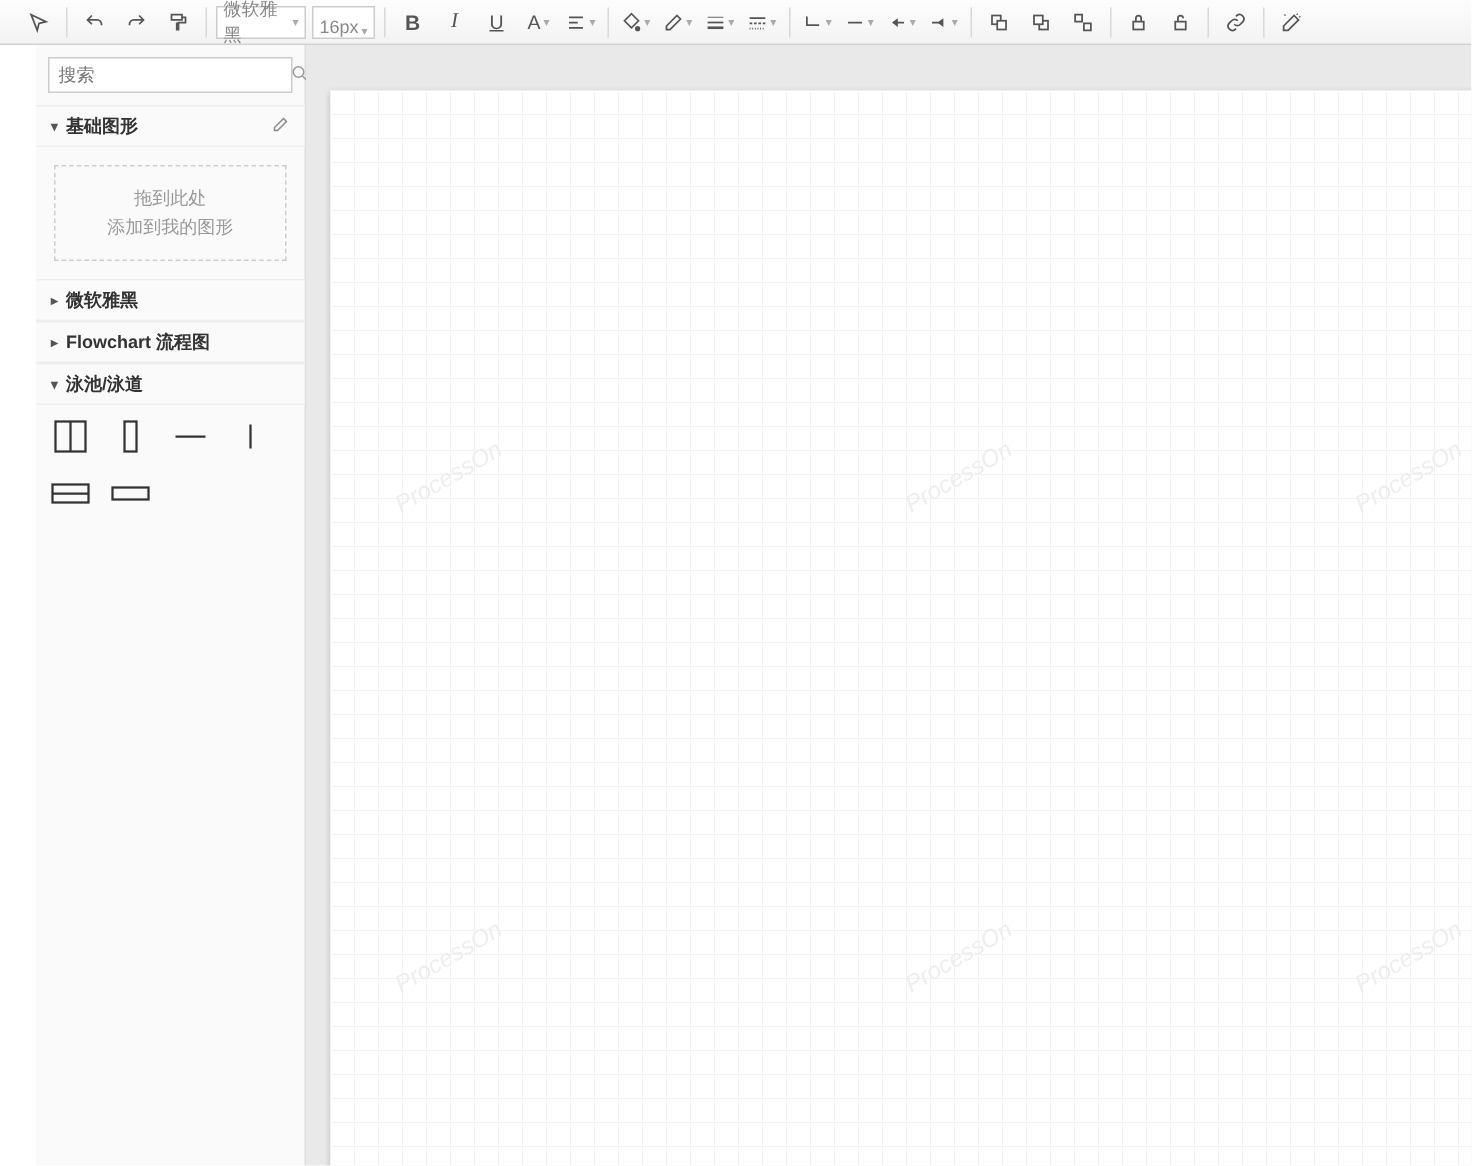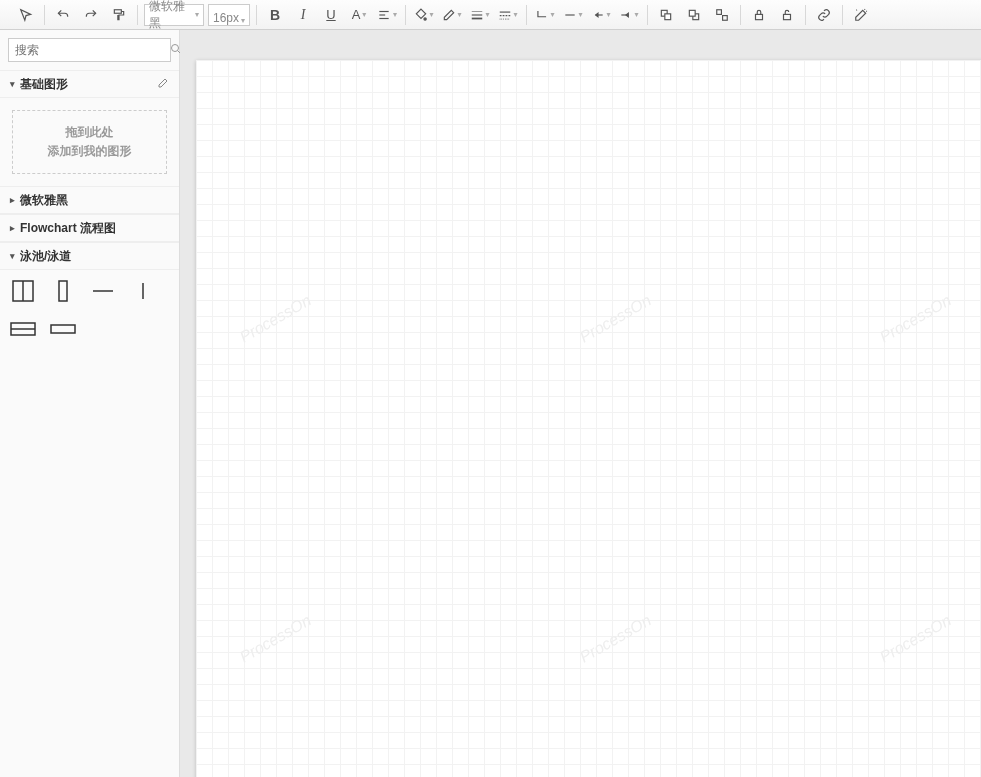--- a/index.html
+++ b/index.html
@@ -7,31 +7,31 @@
 
 .toolbar { height: 30px; background: linear-gradient(to bottom, #fdfdfd, #f3f3f3); border-bottom: 1px solid #d0d0d0; display: flex; align-items: center; padding: 0 12px; }
 .tb-btn { width: 28px; height: 24px; display: flex; align-items: center; justify-content: center; cursor: pointer; border-radius: 2px; color: #555; }
 .tb-sep { width: 1px; height: 20px; background: #d8d8d8; margin: 0 4px; }
 .tb-select { height: 22px; border: 1px solid #ccc; background: #fff; font-size: 12px; color: #888; padding: 0 4px; margin: 0 2px; cursor: pointer; display: flex; align-items: center; }
 .tb-select.font { width: 60px; }
 .tb-select.size { width: 42px; align-items: flex-end; }
 .tb-caret { margin-left: auto; font-size: 8px; color: #aaa; }
 
 .main { display: flex; height: 747px; }
-.sidebar { width: 180px; background: #fafafa; border-right: 1px solid #ddd; display: flex; flex-direction: column; }
+.sidebar { width: 180px; background: #fafafa; border-right: 1px solid #ddd; display: flex; flex-direction: column; margin-left: 24px; }
 .search-wrap { padding: 8px; }
 .search-box { width: 100%; height: 24px; border: 1px solid #ccc; background: #fff; display: flex; align-items: center; padding: 0 6px; }
 .search-box input { flex: 1; border: none; outline: none; font-size: 12px; background: transparent; }
 .search-box .sicon { color: #999; }
 
 .section-header { height: 28px; display: flex; align-items: center; padding: 0 10px; cursor: pointer; border-top: 1px solid #eee; border-bottom: 1px solid #eee; background: #fafafa; font-weight: bold; }
 .section-header .arrow { width: 10px; font-size: 9px; color: #555; }
 .section-header .edit { margin-left: auto; color: #888; }
 
-.drop-zone { margin: 12px; height: 64px; border: 1px dashed #ccc; display: flex; flex-direction: column; align-items: center; justify-content: center; color: #999; font-size: 12px; line-height: 1.6; font-weight: bold; }
+.drop-zone { margin: 12px; height: 64px; border: 1px dashed #ccc; display: flex; flex-direction: column; align-items: center; justify-content: center; color: #999; font-size: 12px; line-height: 1.6; }
 
 .shapes-panel { padding: 8px 10px; display: flex; flex-wrap: wrap; gap: 12px 14px; }
 .shape-item { width: 26px; height: 26px; display: flex; align-items: center; justify-content: center; cursor: pointer; }
 
 .canvas-area { flex: 1; background: #e9e9e9; position: relative; overflow: hidden; }
 .canvas-page { position: absolute; left: 16px; top: 30px; width: 950px; height: 900px; background: #fff; box-shadow: 0 1px 4px rgba(0,0,0,0.2);
   background-image: linear-gradient(#f2f2f2 1px, transparent 1px), linear-gradient(90deg, #f2f2f2 1px, transparent 1px);
   background-size: 16px 16px; }
 .watermark { position: absolute; color: #eee; font-size: 16px; transform: rotate(-30deg); pointer-events: none; font-style: italic; }
 </style>

